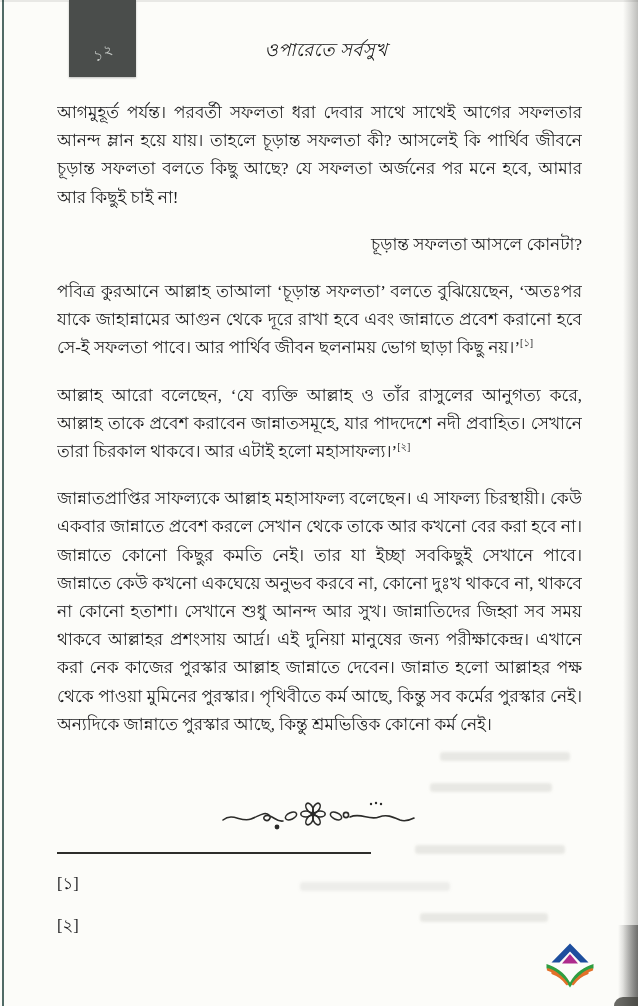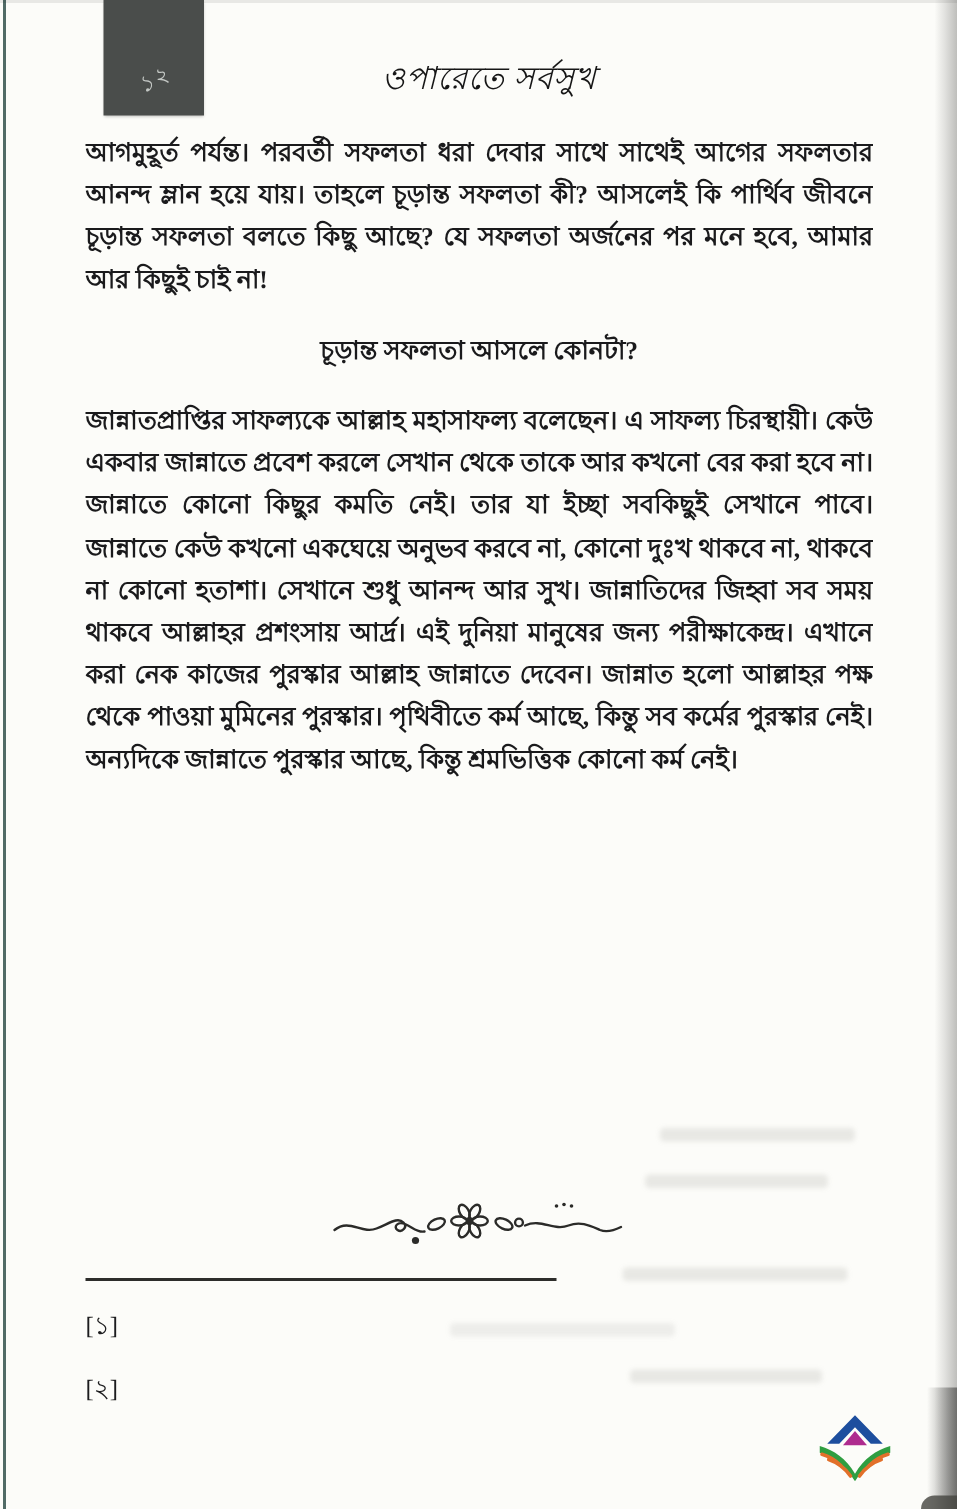--- a/index.html
+++ b/index.html
@@ -26,29 +26,29 @@
   .pagenum-box {
     position:absolute; left:69px; top:0; width:67px; height:77px;
     background:#4a4d4b; box-shadow:0 1px 2px rgba(0,0,0,.25);
     display:flex; align-items:flex-end; justify-content:center;
     padding-bottom:11px; box-sizing:border-box;
   }
   .pagenum-box span { color:#c3c7c4; font-size:15px; font-style:italic;
     transform:rotate(-28deg); letter-spacing:1px; }
   .book-title {
     position:absolute; left:30px; right:16px; top:36px; text-align:center;
-    font-style:italic; font-size:21px; color:#161616; letter-spacing:.5px;
+    font-style:italic; font-size:18px; color:#161616; letter-spacing:.5px;
   }
   
   .body-text {
     position:absolute; left:57px; top:88px; width:525px; max-height:702px;
     overflow:hidden; font-size:17px; line-height:28.2px; text-align:justify;
   }
-  .body-text p { margin:0 0 19px 0;font-weight:bold; }
-  .body-text p.subhead { text-align:center; }
+  .body-text p { margin:11px 0 19px 0; }
+  .body-text p.subhead { text-align:right; }
   sup.fnmark { font-size:10px; line-height:0; vertical-align:super; letter-spacing:0; }
   
   .flourish { position:absolute; left:219px; top:794px; width:200px; height:44px; }
   .flourish svg { width:100%; height:100%; }
   
   .fn-rule { position:absolute; left:57px; top:852px; width:314px; height:2px;
              background:#2d2d2b; }
   .footnotes { position:absolute; left:57px; top:871px; width:420px;
                font-size:16.5px; color:#1c1c1e; }
   .fn { display:flex; gap:11px; margin-bottom:15px; align-items:baseline; }
@@ -77,20 +77,22 @@
   <div class="corner-curl"></div>
 
   <div class="pagenum-box">
     <span>১২</span>
   </div>
   <div class="book-title">ওপারেতে সর্বসুখ</div>
 
   <main class="body-text">
     <p>আগমুহূর্ত পর্যন্ত। পরবর্তী সফলতা ধরা দেবার সাথে সাথেই আগের সফলতার আনন্দ ম্লান হয়ে যায়। তাহলে চূড়ান্ত সফলতা কী? আসলেই কি পার্থিব জীবনে চূড়ান্ত সফলতা বলতে কিছু আছে? যে সফলতা অর্জনের পর মনে হবে, আমার আর কিছুই চাই না!</p>
     <p class="subhead">চূড়ান্ত সফলতা আসলে কোনটা?</p>
+    <p><span>পবিত্র কুরআনে আল্লাহ তাআলা ‘চূড়ান্ত সফলতা’ বলতে বুঝিয়েছেন, ‘অতঃপর যাকে জাহান্নামের আগুন থেকে দূরে রাখা হবে এবং জান্নাতে প্রবেশ করানো হবে সে-ই সফলতা পাবে। আর পার্থিব জীবন ছলনাময় ভোগ ছাড়া কিছু নয়।’</span><sup class="fnmark">[১]</sup></p>
+    <p><span>আল্লাহ আরো বলেছেন, ‘যে ব্যক্তি আল্লাহ ও তাঁর রাসুলের আনুগত্য করে, আল্লাহ তাকে প্রবেশ করাবেন জান্নাতসমূহে, যার পাদদেশে নদী প্রবাহিত। সেখানে তারা চিরকাল থাকবে। আর এটাই হলো মহাসাফল্য।’</span><sup class="fnmark">[২]</sup></p>
     <p>জান্নাতপ্রাপ্তির সাফল্যকে আল্লাহ মহাসাফল্য বলেছেন। এ সাফল্য চিরস্থায়ী। কেউ একবার জান্নাতে প্রবেশ করলে সেখান থেকে তাকে আর কখনো বের করা হবে না। জান্নাতে কোনো কিছুর কমতি নেই। তার যা ইচ্ছা সবকিছুই সেখানে পাবে। জান্নাতে কেউ কখনো একঘেয়ে অনুভব করবে না, কোনো দুঃখ থাকবে না, থাকবে না কোনো হতাশা। সেখানে শুধু আনন্দ আর সুখ। জান্নাতিদের জিহ্বা সব সময় থাকবে আল্লাহর প্রশংসায় আর্দ্র। এই দুনিয়া মানুষের জন্য পরীক্ষাকেন্দ্র। এখানে করা নেক কাজের পুরস্কার আল্লাহ জান্নাতে দেবেন। জান্নাত হলো আল্লাহর পক্ষ থেকে পাওয়া মুমিনের পুরস্কার। পৃথিবীতে কর্ম আছে, কিন্তু সব কর্মের পুরস্কার নেই। অন্যদিকে জান্নাতে পুরস্কার আছে, কিন্তু শ্রমভিত্তিক কোনো কর্ম নেই।</p>
   </main>
 
   <div class="flourish">
     <svg viewBox="0 0 200 44" fill="none" stroke="#2b2b29" stroke-width="1.6" stroke-linecap="round">
       <path d="M4,26 C14,18 22,29 32,25 C40,22 46,17 50,21 C53,24 49,28 46,26 C43,24 46,20 51,22 C56,24 59,28 64,27"></path>
       <circle cx="58" cy="33" r="2.4" fill="#2b2b29" stroke="none"></circle>
       <ellipse cx="72" cy="22" rx="6" ry="3.2" transform="rotate(-25 72 22)"></ellipse>
       <g transform="translate(94,20)">
         <ellipse rx="5.2" ry="3" transform="translate(7,0)"></ellipse>

